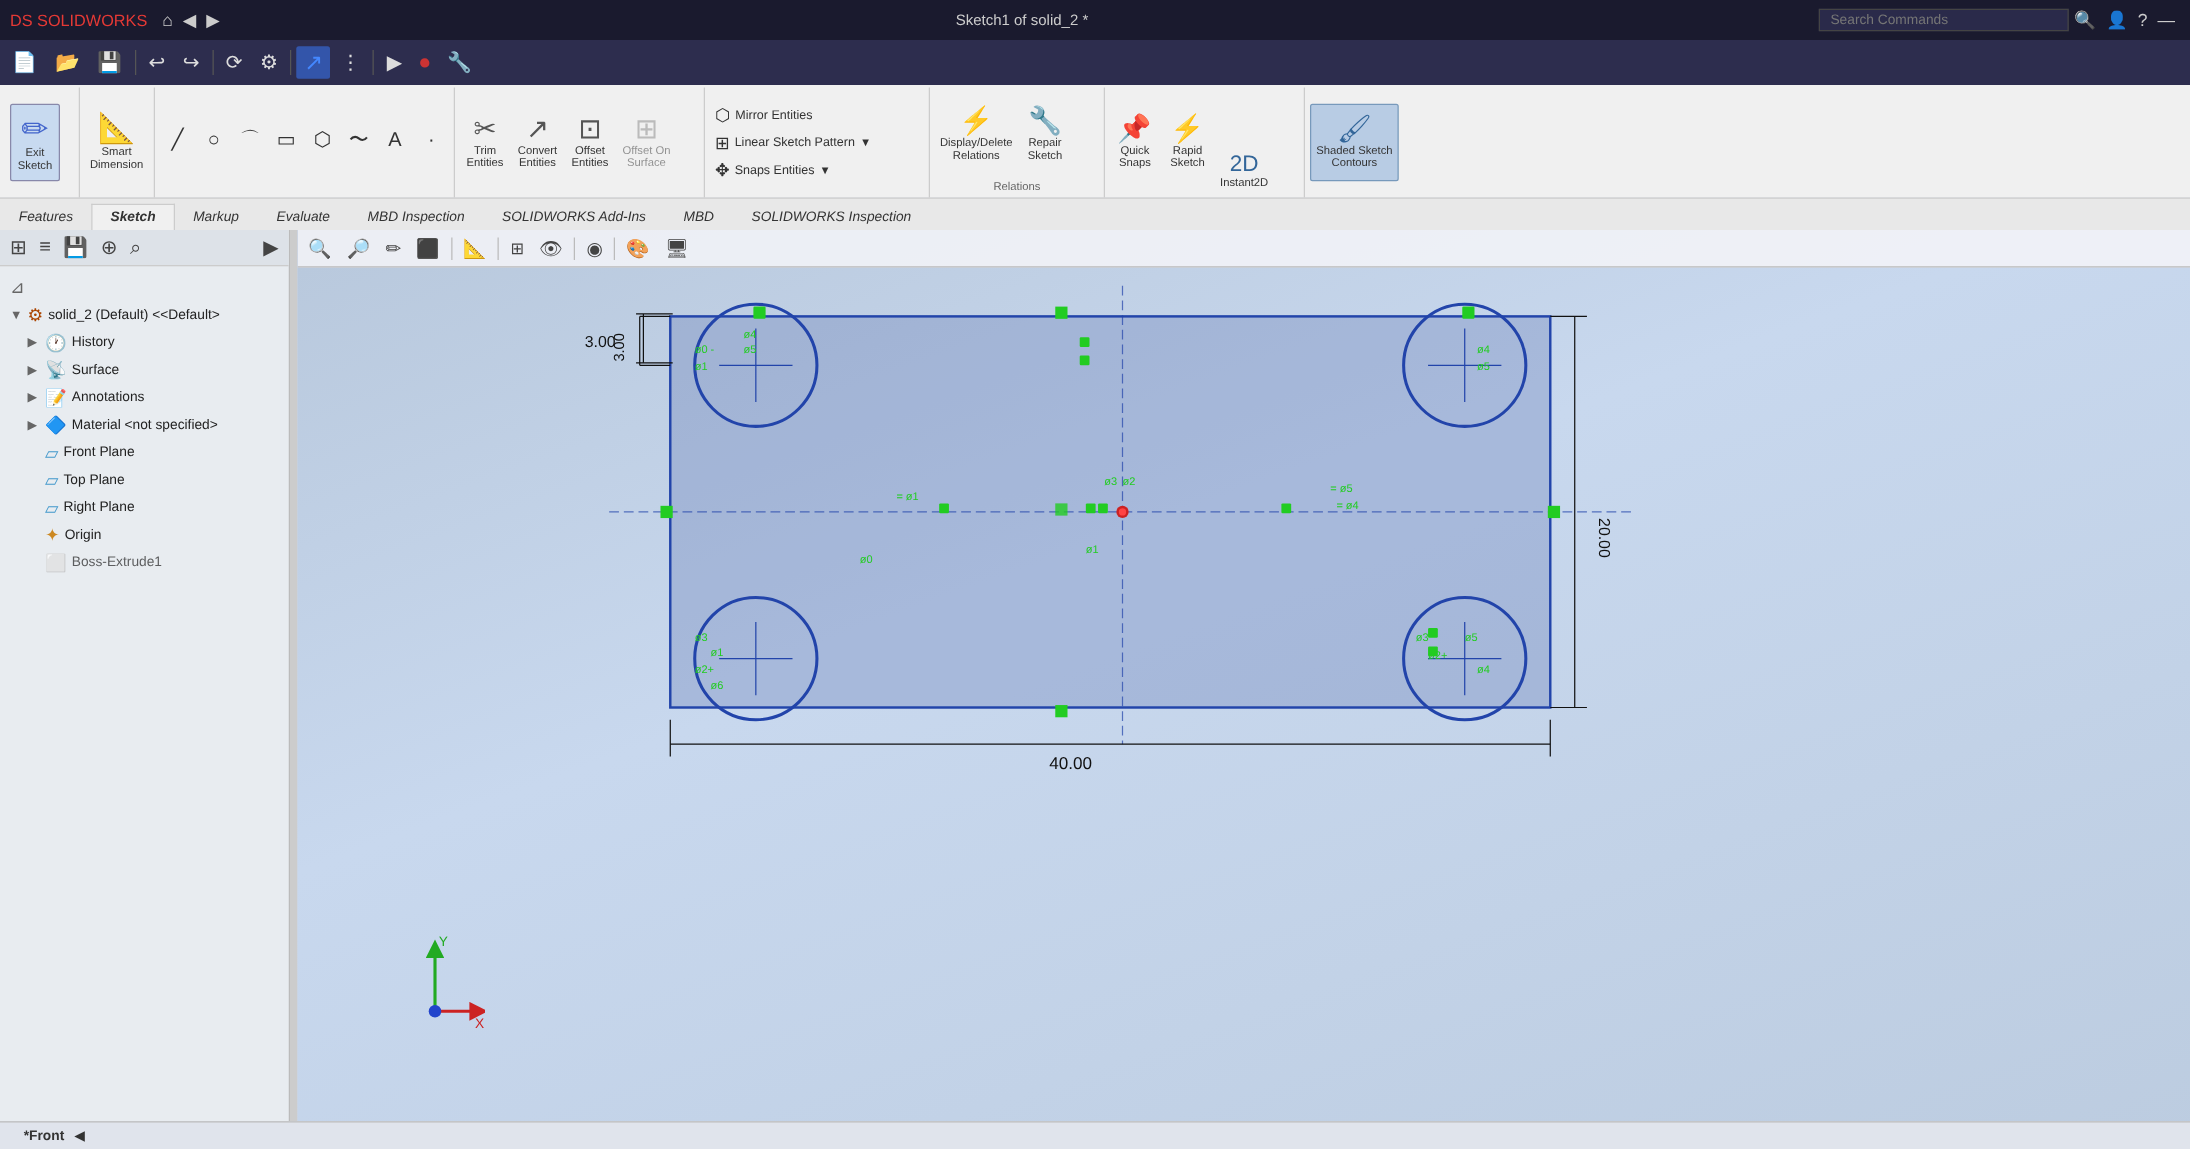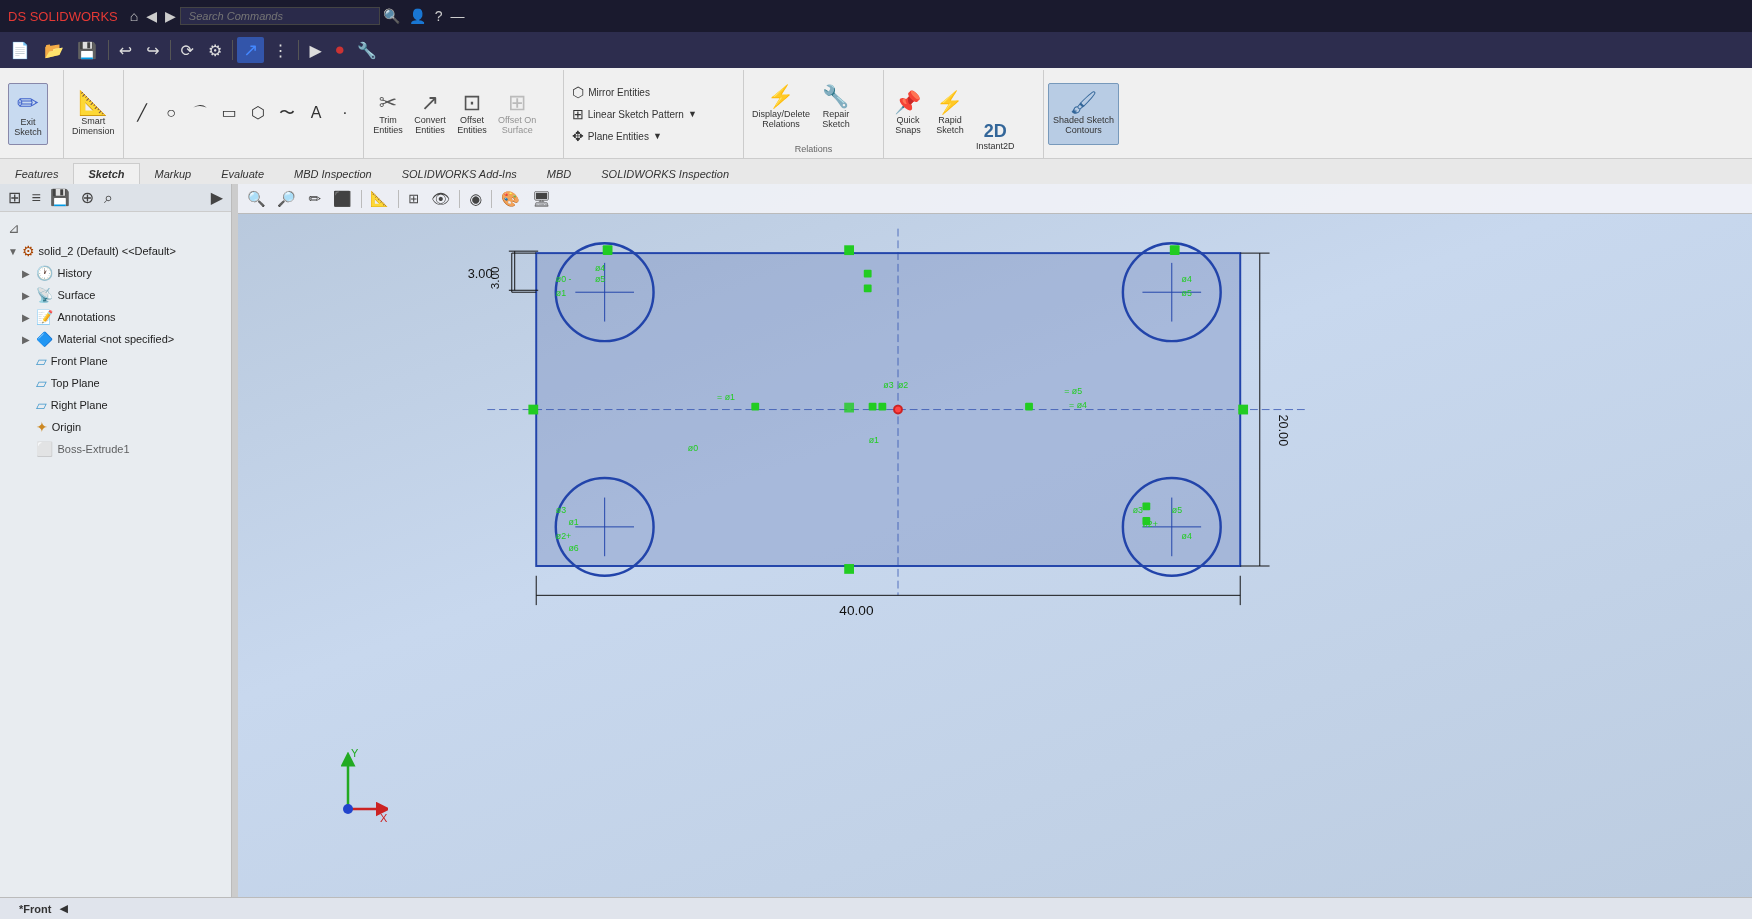--- a/index.html
+++ b/index.html
@@ -36,21 +36,20 @@
       color: #ccc;
       font-size: 12px;
     }
     #titlebar .search-box {
       background: #2a2a4a;
       border: 1px solid #444;
       color: #ccc;
       padding: 2px 8px;
       font-size: 11px;
       width: 200px;
-      font-style: italic;
     }
     #titlebar .nav-btn {
       background: none;
       border: none;
       color: #ccc;
       font-size: 14px;
       cursor: pointer;
       padding: 0 4px;
     }
 
@@ -314,20 +313,21 @@
     }
   </style>
 </head>
 <body>
 
 <div id="titlebar">
   <span class="logo">DS SOLIDWORKS</span>
   <button class="nav-btn">⌂</button>
   <button class="nav-btn">◀</button>
   <button class="nav-btn">▶</button>
+  <span class="title-text">Sketch1 of solid_2 *</span>
   <input class="search-box" type="text" placeholder="Search Commands" style="">
   <button class="nav-btn">🔍</button>
   <button class="nav-btn">👤</button>
   <button class="nav-btn">?</button>
   <button class="nav-btn">—</button>
 </div>
 
 <div id="qat">
   <button class="qat-btn">📄</button>
   <button class="qat-btn">📂</button>
@@ -424,21 +424,21 @@
           <span class="s-icon">⬡</span>
           <span>Mirror Entities</span>
         </button>
         <button class="ribbon-small-btn">
           <span class="s-icon">⊞</span>
           <span>Linear Sketch Pattern</span>
           <span style="font-size:9px;">▼</span>
         </button>
         <button class="ribbon-small-btn">
           <span class="s-icon">✥</span>
-          <span>Plane Entities</span>
+          <span>Snaps Entities</span>
           <span style="font-size:9px;">▼</span>
         </button>
       </div>
     </div>
   </div>
 
   <div class="ribbon-group" style="min-width:140px;">
     <div class="ribbon-group-items">
       <button class="ribbon-btn">
         <span class="btn-icon" style="font-size:22px; color:#555;">⚡</span>
@@ -456,21 +456,21 @@
     <div class="ribbon-group-items">
       <button class="ribbon-btn">
         <span class="btn-icon" style="font-size:22px; color:#555;">📌</span>
         <span class="btn-label">Quick<br>Snaps</span>
       </button>
       <button class="ribbon-btn">
         <span class="btn-icon" style="font-size:22px; color:#555;">⚡</span>
         <span class="btn-label">Rapid<br>Sketch</span>
       </button>
       <button class="ribbon-btn">
-        <span class="btn-icon" style="font-size:18px; font-weight:bold; color:#336699;margin-top:46px;">2D</span>
+        <span class="btn-icon" style="font-size:18px; font-weight:normal; color:#336699;margin-top:46px;">2D</span>
         <span class="btn-label">Instant2D</span>
       </button>
     </div>
   </div>
 
   <div class="ribbon-group" style="min-width:80px; border-right:none;">
     <div class="ribbon-group-items">
       <button class="ribbon-btn active" style="background:#b8cce4; border:1px solid #7799bb;">
         <span class="btn-icon" style="font-size:22px; color:#336699;">🖌</span>
         <span class="btn-label">Shaded Sketch<br>Contours</span>

